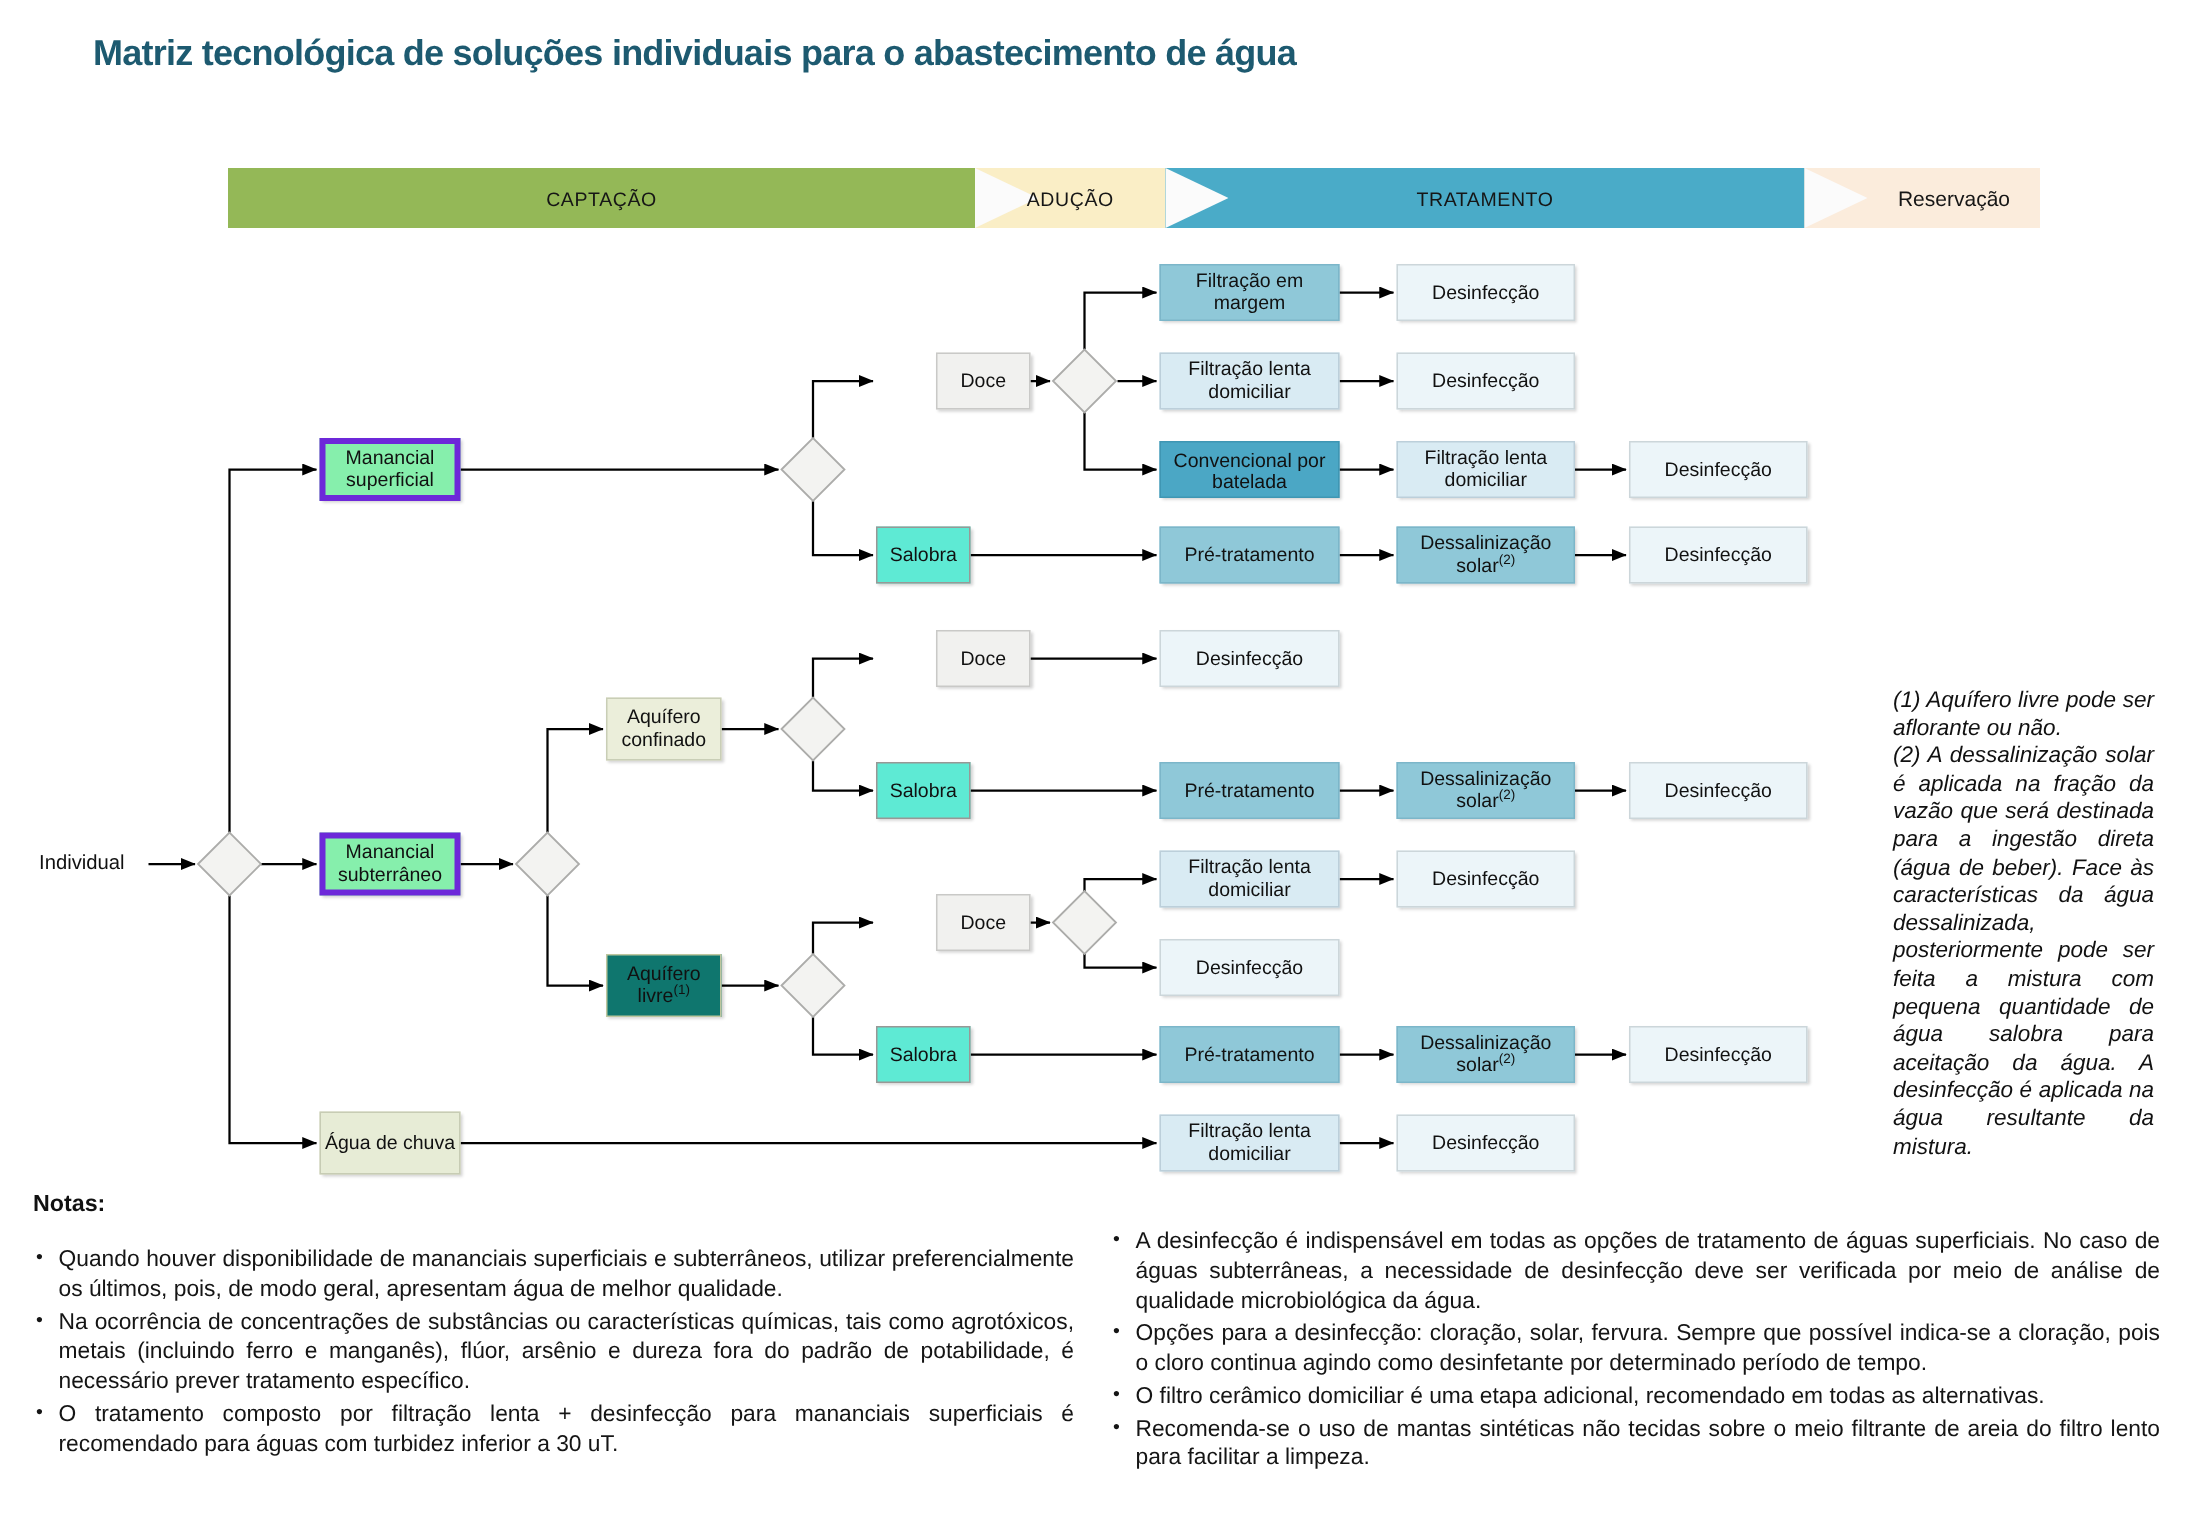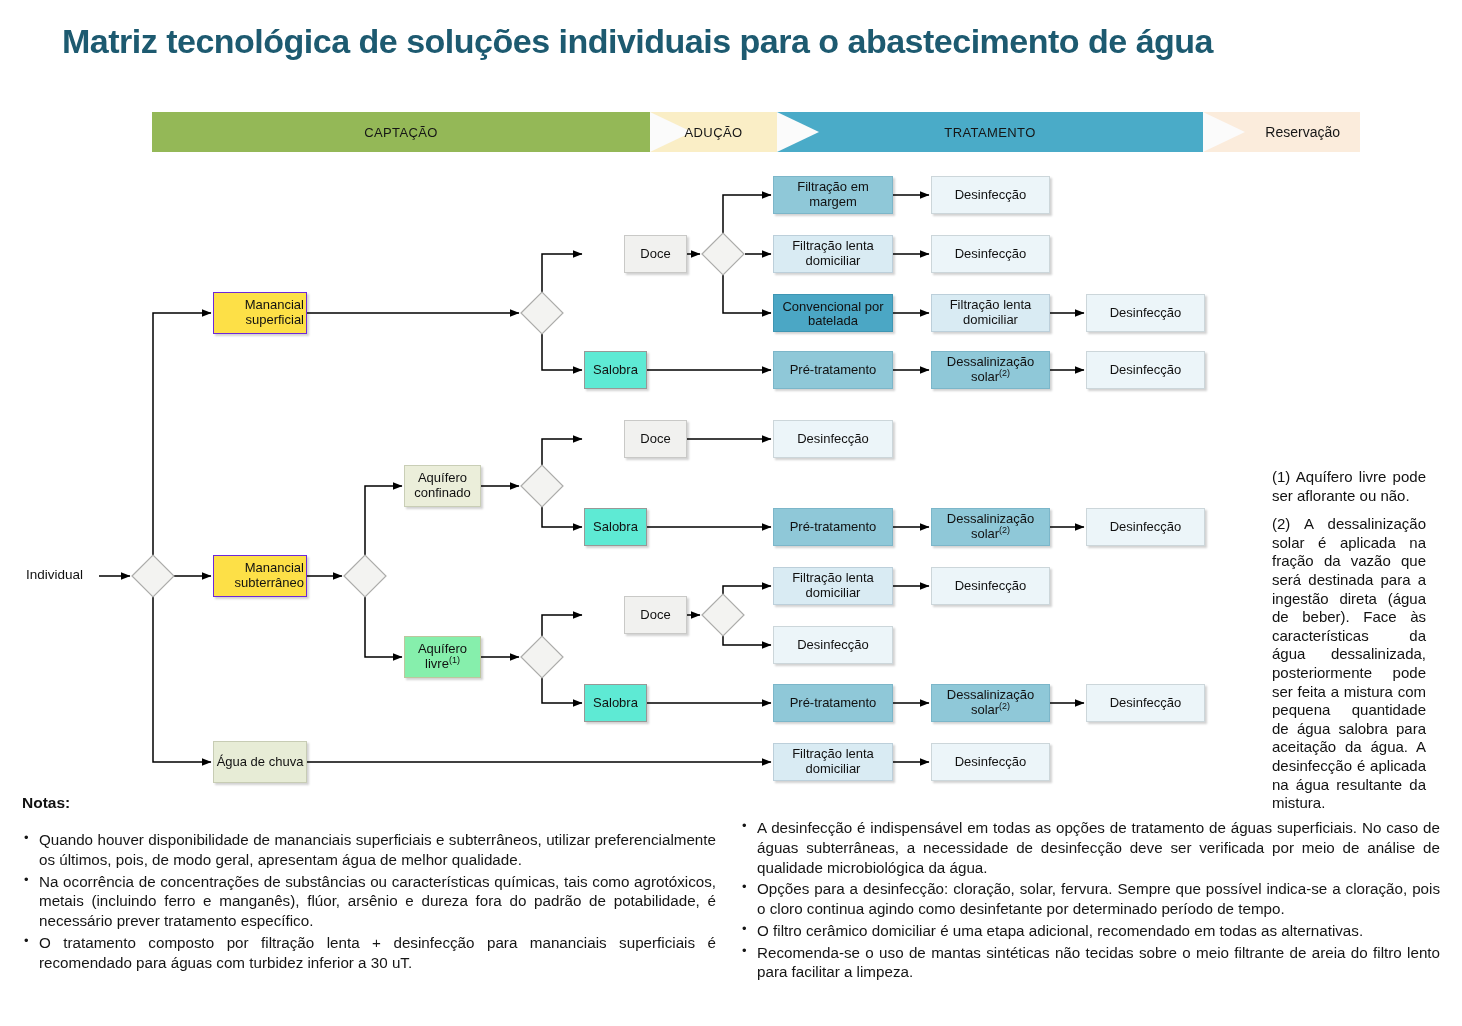--- a/index.html
+++ b/index.html
@@ -1,54 +1,54 @@
 <!DOCTYPE html>
 <html><head>
 <meta charset="utf-8">
 <style>
   html,body{margin:0;padding:0;background:#fff;}
   #canvas{position:relative;width:1462px;height:1026px;background:#ffffff;overflow:hidden;
           font-family:"Liberation Sans",sans-serif;color:#111;}
   h1.title{position:absolute;left:62px;top:22px;margin:0;width:1370px;
-           font-size:34px;font-weight:bold;letter-spacing:-0.5px;color:#1d5a70;}
+           font-size:24px;font-weight:bold;letter-spacing:-0.5px;color:#1d5a70;}
   
   #banner{position:absolute;left:152px;top:112px;width:1208px;height:40px;}
   .seg{position:absolute;top:0;height:40px;}
   .seg-captacao{left:0;width:498px;background:#94b857;}
   .seg-aducao{left:498px;width:127px;background:#faeec6;}
   .seg-tratamento{left:625px;width:426px;background:#4aabc8;}
   .seg-reservacao{left:1051px;width:157px;background:#fbecdc;}
   .chev{position:absolute;top:0;width:42px;height:40px;background:#fbfbfb;
         clip-path:polygon(0 0,100% 50%,0 100%);filter:drop-shadow(0 0 1px #cfcfcf);}
   .seg-label{position:absolute;top:0;height:40px;display:flex;align-items:center;justify-content:center;
              font-size:13px;letter-spacing:0.4px;color:#161616;}
   .seg-label.right{justify-content:flex-end;padding-right:20px;box-sizing:border-box;font-size:14px;letter-spacing:0;}
   
   .node{position:absolute;display:flex;align-items:center;justify-content:center;text-align:center;
         font-size:13px;line-height:1.12;box-sizing:border-box;padding:2px;
         box-shadow:1.5px 1.5px 2px rgba(0,0,0,0.18);}
   .node sup{font-size:9px;line-height:0;}
-  .green  {background:#fde047;border:1px solid #6d28d9;text-align:right;}
+  .green  {background:#86efac;border:4px solid #6d28d9;}
   .pgreen {background:#ebeeda;border:1px solid #c9ceb6;}
-  .pgreen2{background:#86efac;border:1px solid #bdc69e;}
+  .pgreen2{background:#0f766e;border:1px solid #bdc69e;}
   .pgreen3{background:#e7ecd6;border:1px solid #c7ccb4;}
   .doce   {background:#f1f1ef;border:1px solid #c9c9c7;margin-left:40px;}
   .salobra{background:#5eead4;border:1px solid #989896;}
   .bmed   {background:#8fc8d8;border:1px solid #7cb6c9;}
   .bdark  {background:#4ba7c5;border:1px solid #3f96b3;align-items:flex-end;}
   .bpale  {background:#d9ebf3;border:1px solid #bccfda;}
   .bpalest{background:#ecf5f9;border:1px solid #ccd6da;}
   #startlbl{position:absolute;left:26px;top:567px;width:72px;font-size:13.5px;color:#111;}
   #connsvg{position:absolute;left:0;top:0;pointer-events:none;}
   .conn{fill:none;stroke:#000;stroke-width:1.5;}
   .diamond{fill:#f3f3f1;stroke:#acacaa;stroke-width:1.2;}
   
   #footnotes{position:absolute;left:1262px;top:458px;width:174px;font-size:15px;line-height:1.24;
              text-align:justify;color:#111;}
-  #footnotes p{margin:10px;}
+  #footnotes p{margin:0;font-style:italic;}
   
   #notes-heading{position:absolute;left:22px;top:794px;font-size:15.5px;font-weight:bold;color:#111;}
   .notes-col{position:absolute;font-size:15.2px;line-height:1.3;color:#151515;}
   #notes-left{left:22px;top:830px;width:694px;}
   #notes-right{left:740px;top:818px;width:700px;}
   .notes-col ul{margin:0;padding:0;list-style:none;}
   .notes-col li{position:relative;padding-left:17px;margin-bottom:2px;text-align:justify;}
   .notes-col li::before{content:"\2022";position:absolute;left:2px;top:0;font-size:13px;}
 </style>
 </head>

